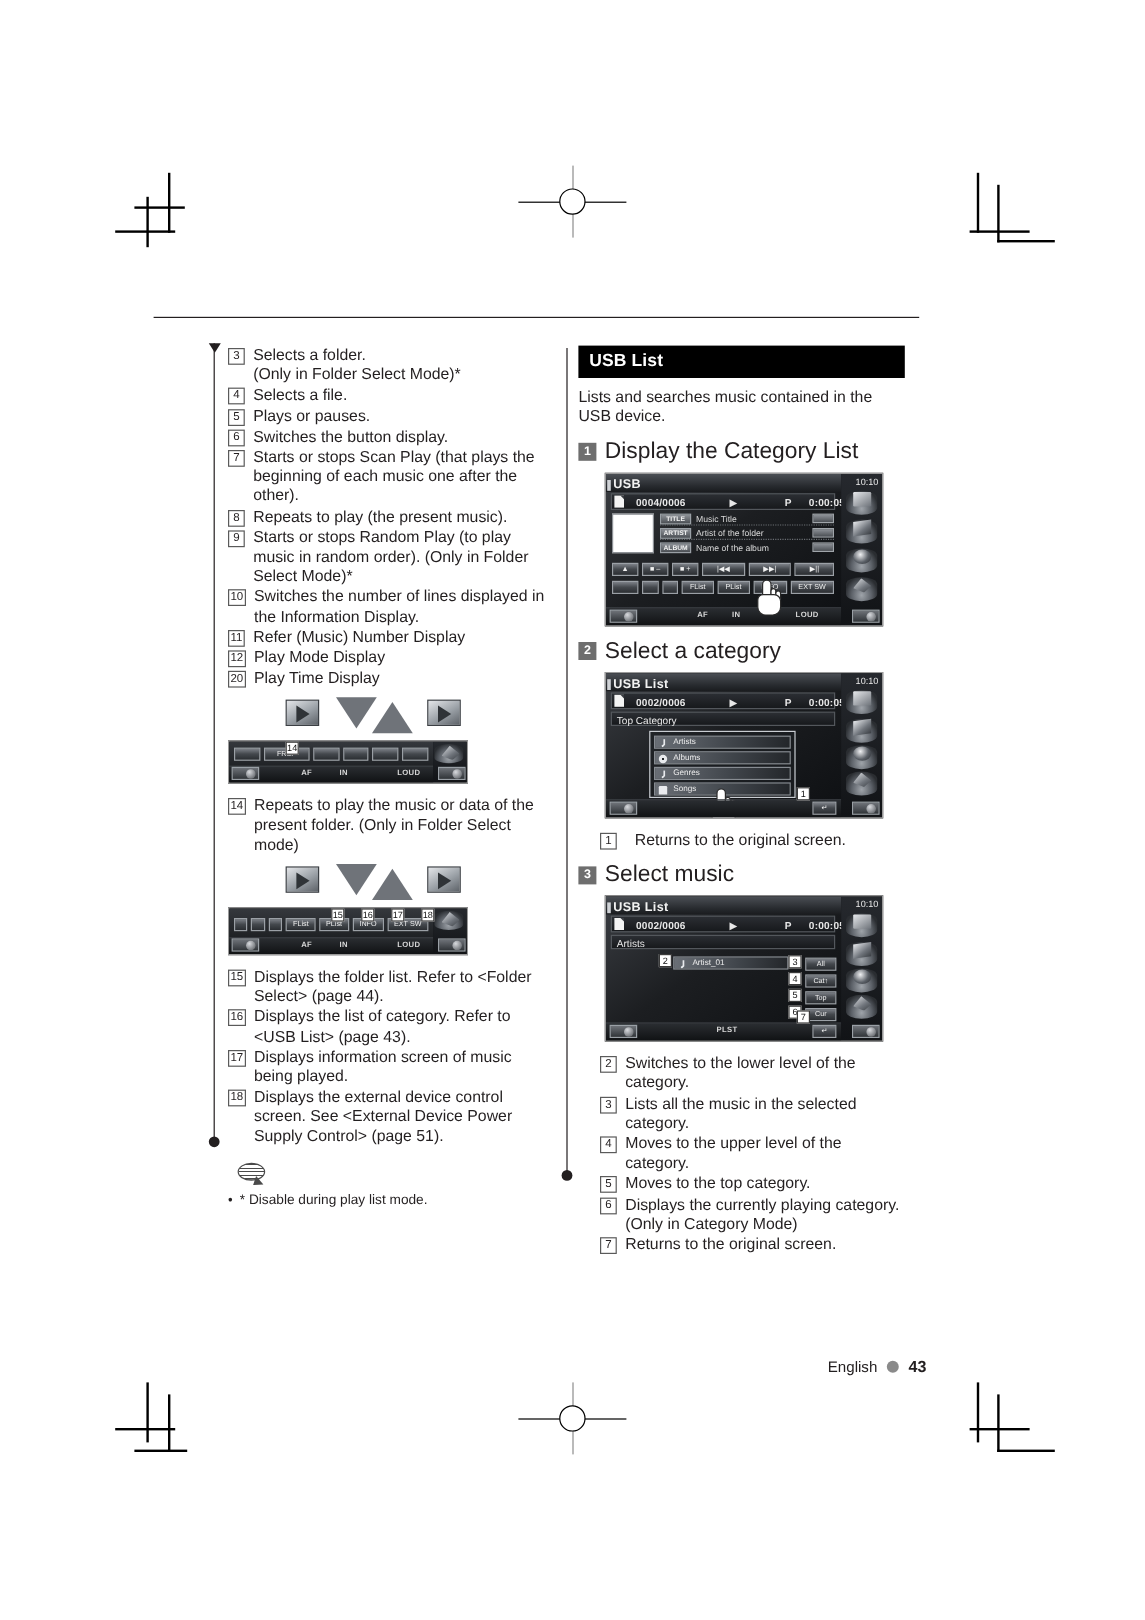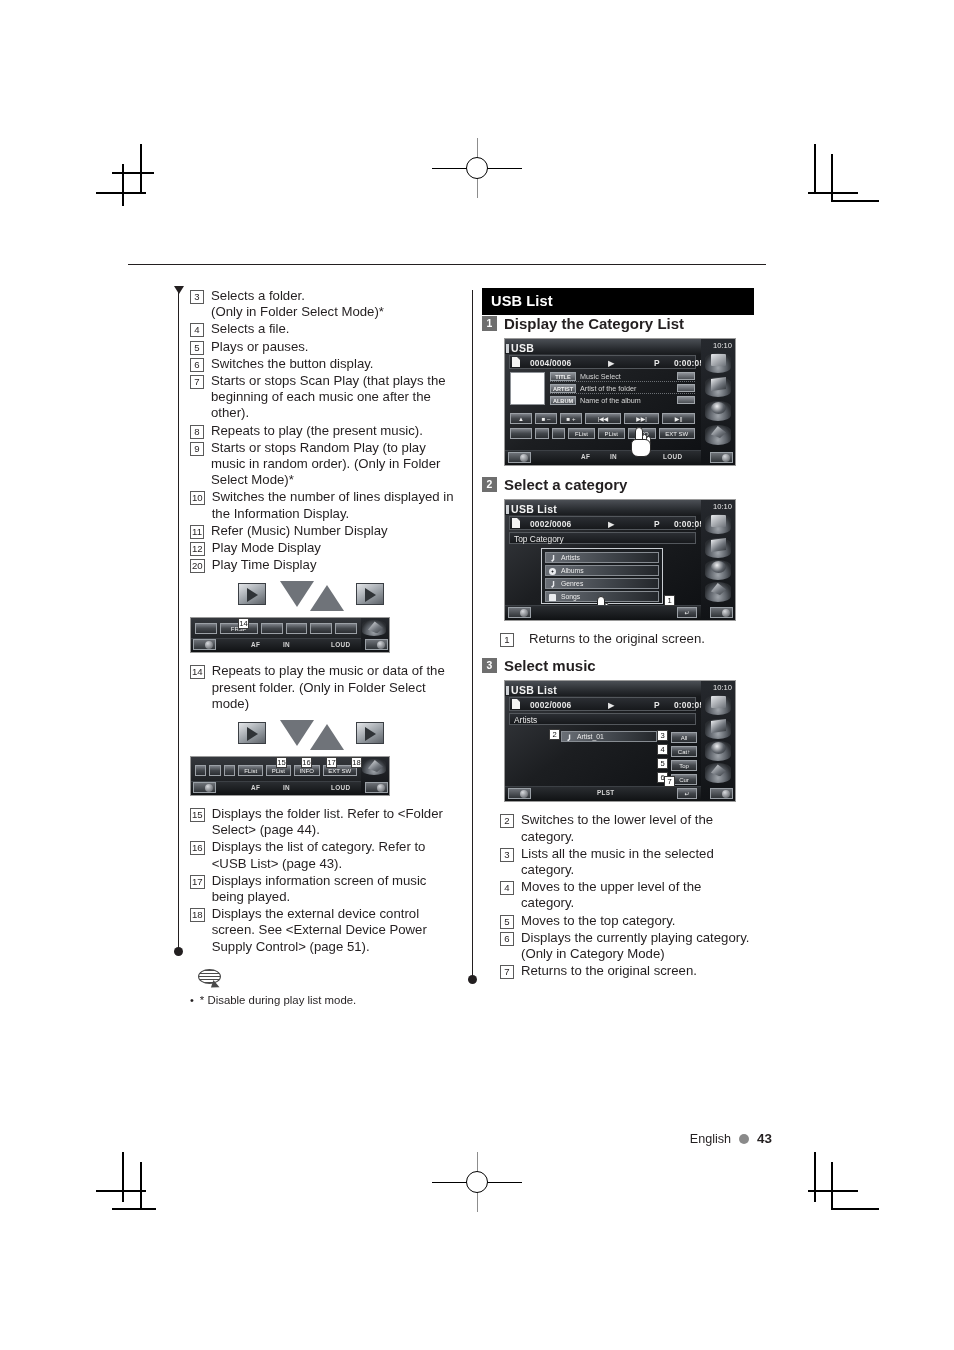--- a/index.html
+++ b/index.html
@@ -66,21 +66,21 @@
   }
   .section-intro { font-size: 13.2px; line-height: 16.4px; margin: 8px 0 10px 0; }
 
   .step { display: flex; align-items: center; margin: 0 0 6px 0; }
   .stepnum {
     background: #6e6e6e; color: #fff;
     width: 15px; height: 15px;
     font-size: 10.4px; line-height: 15px; font-weight: bold;
     text-align: center; margin-right: 7px;
   }
-  .steptitle { font-size: 15px; font-weight: bold; }
+  .steptitle { font-size: 19px; font-weight: normal; }
 
   .sub-item { display: flex; align-items: flex-start; font-size: 13.2px; line-height: 16.4px; margin: 0 0 1px 0; }
   .sub-item .numbox { margin-top: 2px; }
   .sub-indent { margin-left: 18px; }
 
   
   .device {
     position: relative;
     width: 232px; height: 125px;
     margin: 2px 0 10px 22px;
@@ -475,41 +475,42 @@
     </div>
     <div class="footnote">
       <span class="bullet">•</span>
       <span>* Disable during play list mode.</span>
     </div>
   </div>
 
   <div class="col col-right">
 
     <div class="section-head">USB List</div>
+    <div class="section-intro">Lists and searches music contained in the USB device.</div>
 
     <div class="step">
       <span class="stepnum">1</span>
       <span class="steptitle">Display the Category List</span>
     </div>
 
     <div class="device" style="height:128px;">
       <div class="dev-main">
         <div class="dev-titlebar"></div>
         <div class="dev-title">USB</div>
         <div class="infobar">
           <span class="fileicon"></span>
           <span class="track">0004/0006</span>
           <span class="playsym">▶</span>
           <span class="pmode">P</span>
           <span class="ptime">0:00:05</span>
         </div>
         <div class="art"></div>
         <div class="metarow" style="top:33px;">
           <span class="tag">TITLE</span>
-          <span class="val">Music Select</span>
+          <span class="val">Music Title</span>
           <span class="chip"></span>
         </div>
         <div class="metarow" style="top:45px;">
           <span class="tag">ARTIST</span>
           <span class="val">Artist of the folder</span>
           <span class="chip"></span>
         </div>
         <div class="metarow" style="top:57px;border-bottom:none;">
           <span class="tag">ALBUM</span>
           <span class="val">Name of the album</span>

